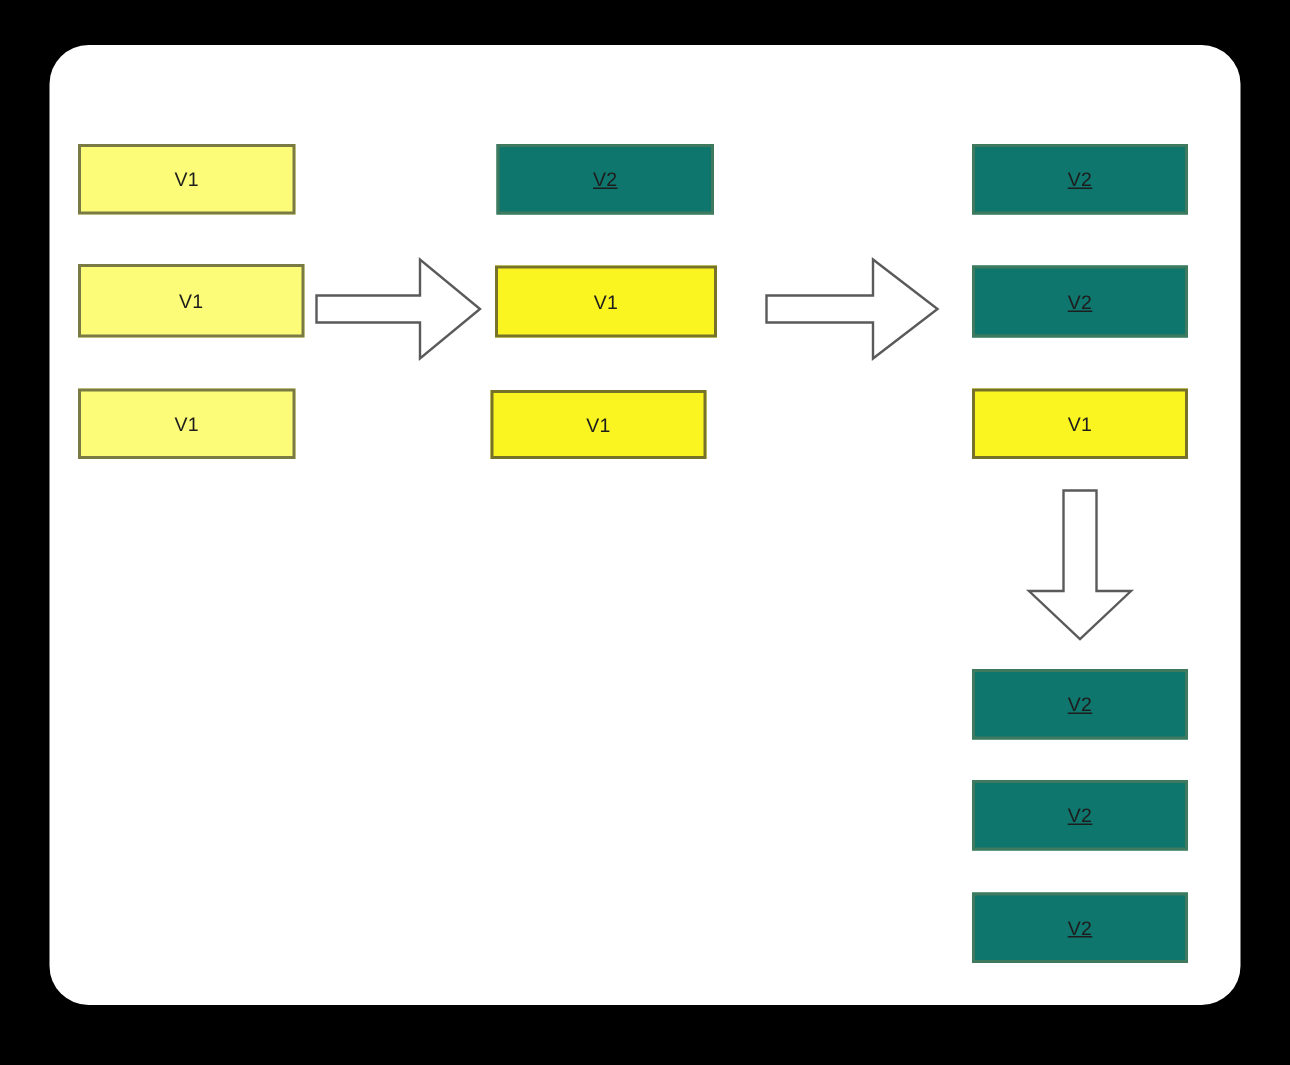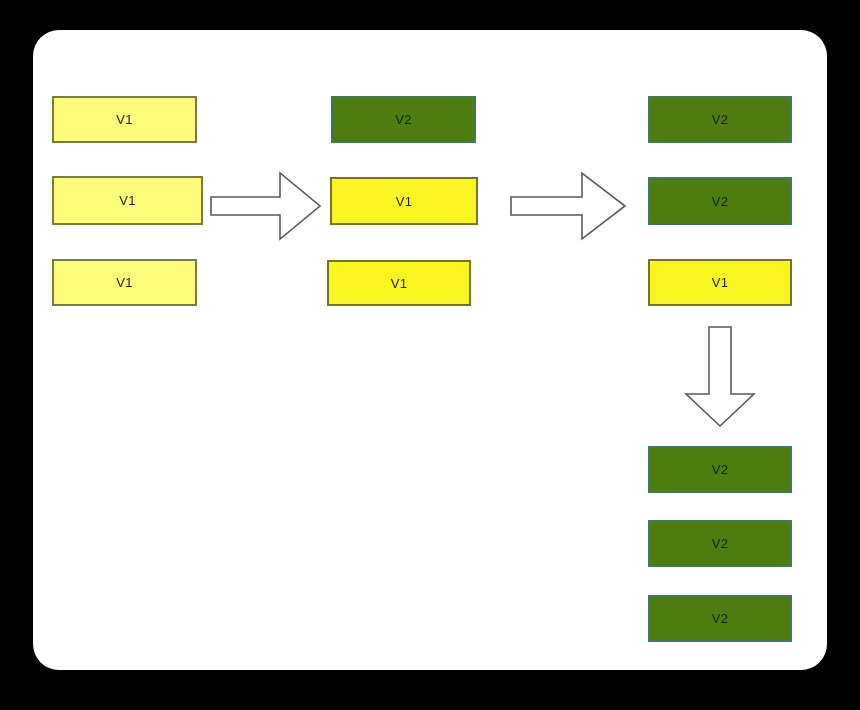--- a/index.html
+++ b/index.html
@@ -40,21 +40,21 @@
     display: flex;
     align-items: center;
     justify-content: center;
     font-size: 13px;
     color: #1d1d1d;
     letter-spacing: 0.2px;
     line-height: 1;
   }
   .vbox.pale   { background: #fcfc78; border-color: #7a7a45; }
   .vbox.bright { background: #faf520; border-color: #77722a; }
-  .vbox.green  { background: #4d7c0f; border-color: #3f7a5e; }
+  .vbox.green  { background: #0f766e; border-color: #3f7a5e; text-decoration: underline; }
 
   
   .arrow {
     position: absolute;
     overflow: visible;
   }
   .arrow svg { display: block; }
   .arrow path {
     fill: #ffffff;
     stroke: #5a5a5a;

